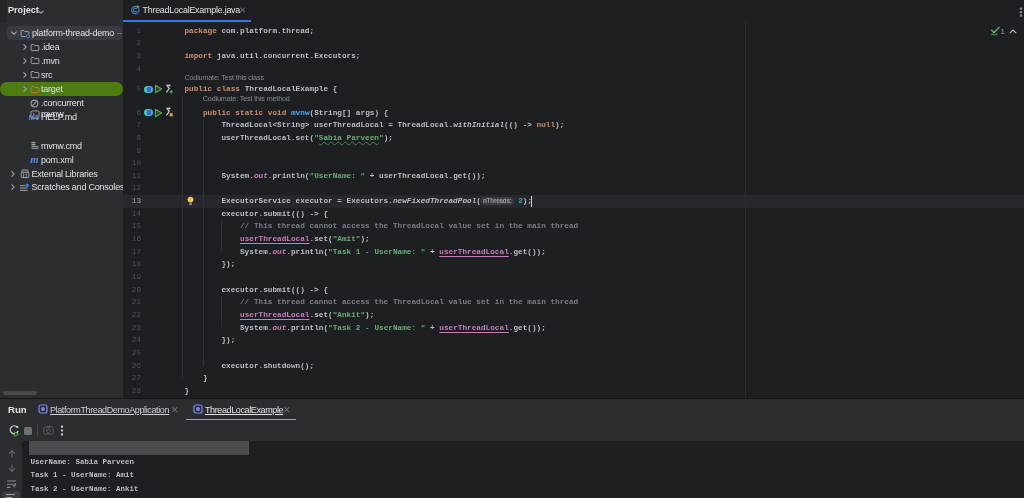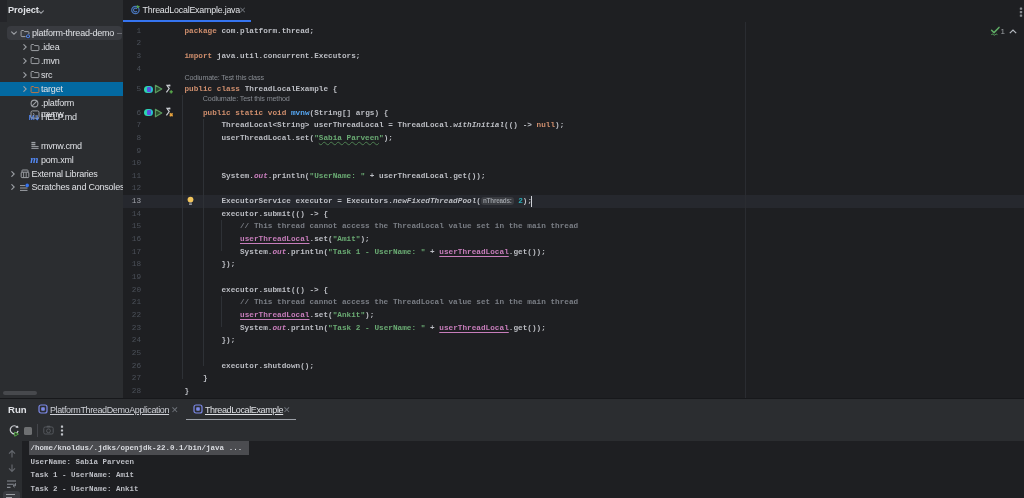--- a/index.html
+++ b/index.html
@@ -7,21 +7,21 @@
 .abs { position:absolute; }
 .abs svg { display:block; }
 
 #tabbar { position:absolute; left:123px; top:0; width:901px; height:22px; background:#1E1F22; }
 #tabbar .tabtext { position:absolute; left:19.5px; top:4.5px; font-size:8.9px; color:#DFE1E5; letter-spacing:-0.22px; }
 #tabunder { position:absolute; left:0px; top:20px; width:128px; height:2px; background:#3574F0; }
 
 #proj { position:absolute; left:0; top:0; width:123px; height:399px; background:#2B2D30; }
 #projhead { position:absolute; left:8px; top:5px; font-size:9.2px; font-weight:bold; color:#DFE1E5; letter-spacing:-0.05px; }
 .trow { position:absolute; left:0; width:123px; height:14px; }
-.trsel { background:#0369a1; }
+.trsel { background:#4d7c0f;border-radius:7px; }
 .trhov { }
 .trhovbg { position:absolute; left:7px; top:0; width:115px; height:14px; border-radius:4px; background:#393B40; }
 .ticon { position:absolute; line-height:0; display:block; }
 .tlabel { position:absolute; top:2.2px; font-size:9px; color:#DFE1E5; white-space:nowrap; letter-spacing:-0.22px; }
 
 #editor { position:absolute; left:123px; top:22px; width:901px; height:376px; background:#1E1F22; }
 #curline { position:absolute; left:0; top:173.1px; width:901px; height:12.65px; background:#26282E; }
 .lnum { position:absolute; left:0; width:18px; text-align:right; font-family:"Liberation Mono",monospace;
   font-size:7.7px; line-height:12.6px; color:#4B5059; }
 .lnum.cur { color:#A1A3AB; }
@@ -136,21 +136,21 @@
       <span class="ticon" style="left:30px;top:2.5px"><svg width="10" height="9" viewBox="0 0 10 9">
           <path d="M1.1 2.3 Q1.1 1.5 1.9 1.5 H3.6 L4.6 2.6 H8.1 Q8.9 2.6 8.9 3.4 V6.8 Q8.9 7.6 8.1 7.6 H1.9 Q1.1 7.6 1.1 6.8 Z" fill="none" stroke="#BE7444" stroke-width="1"></path>
         </svg></span>
       <span class="tlabel" style="left:41px">target</span>
     </div>
 <div class="trow" style="top:96.2px">
       <span class="ticon" style="left:30px;top:2.5px"><svg width="9" height="9" viewBox="0 0 9 9">
           <circle cx="4.5" cy="4.5" r="3.4" stroke="#9DA0A5" stroke-width="1.1" fill="none"></circle>
           <line x1="2.2" y1="6.8" x2="6.8" y2="2.2" stroke="#9DA0A5" stroke-width="1.1"></line>
         </svg></span>
-      <span class="tlabel" style="left:41px">.platform</span>
+      <span class="tlabel" style="left:41px">.concurrent</span>
     </div>
 <div class="trow" style="top:110.3px">
       <span class="ticon" style="left:29px;top:2.5px"><svg width="11" height="9" viewBox="0 0 11 9">
           <text x="-0.3" y="7.2" font-family="Liberation Sans" font-size="7.2" font-weight="bold" fill="#548AF7">M</text>
           <path d="M8.2 2.2 V6.4 M6.6 4.9 L8.2 6.6 L9.8 4.9" stroke="#548AF7" stroke-width="1.1" fill="none"></path>
         </svg></span>
       <span class="tlabel" style="left:41px">HELP.md</span>
     </div>
 <div class="trow" style="top:107px">
       <span class="ticon" style="left:30px;top:2.5px"><svg width="10" height="9" viewBox="0 0 10 9">
@@ -354,21 +354,20 @@
       </span>
   </div>
 </div>
 
 <div id="console">
   <div style="position:absolute;left:0;top:0;width:22px;height:57px;background:#2B2D30"></div>
   <div style="position:absolute;left:2.5px;top:49.5px;width:17px;height:7.5px;border-radius:3px 3px 0 0;background:#3A3C41"></div>
   <div style="position:absolute;left:6px;top:52.5px;width:9px;height:1.2px;background:#9DA0A5"></div>
   <div style="position:absolute;left:6px;top:55.5px;width:6px;height:1.2px;background:#9DA0A5"></div>
   <div id="consel"></div>
-  <div class="con" style="top:0.5px;color:#D8DADF">/home/knoldus/.jdks/openjdk-22.0.1/bin/java ...</div>
   <div class="con" style="top:14.5px">UserName: Sabia Parveen</div>
   <div class="con" style="top:28px">Task 1 - UserName: Amit</div>
   <div class="con" style="top:41.5px">Task 2 - UserName: Ankit</div>
   <span class="abs" style="left:7px;top:7.5px">
       <svg width="10" height="10" viewBox="0 0 10 10">
         <path d="M5 8.6 V1.8 M2 4.6 L5 1.5 L8 4.6" stroke="#63666C" stroke-width="1.2" fill="none"></path>
       </svg>
     </span>
   <span class="abs" style="left:7px;top:21.5px">
       <svg width="10" height="10" viewBox="0 0 10 10">

